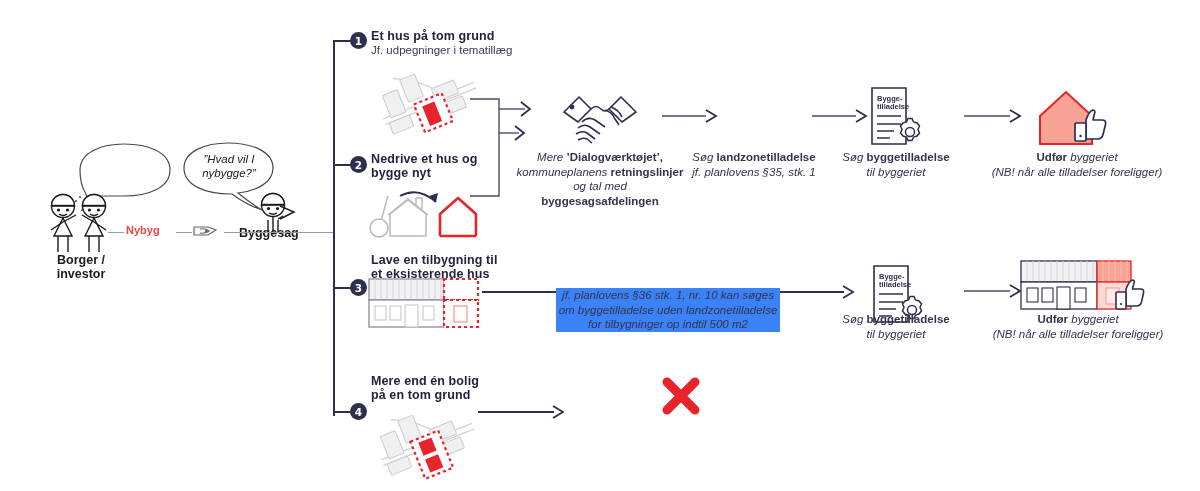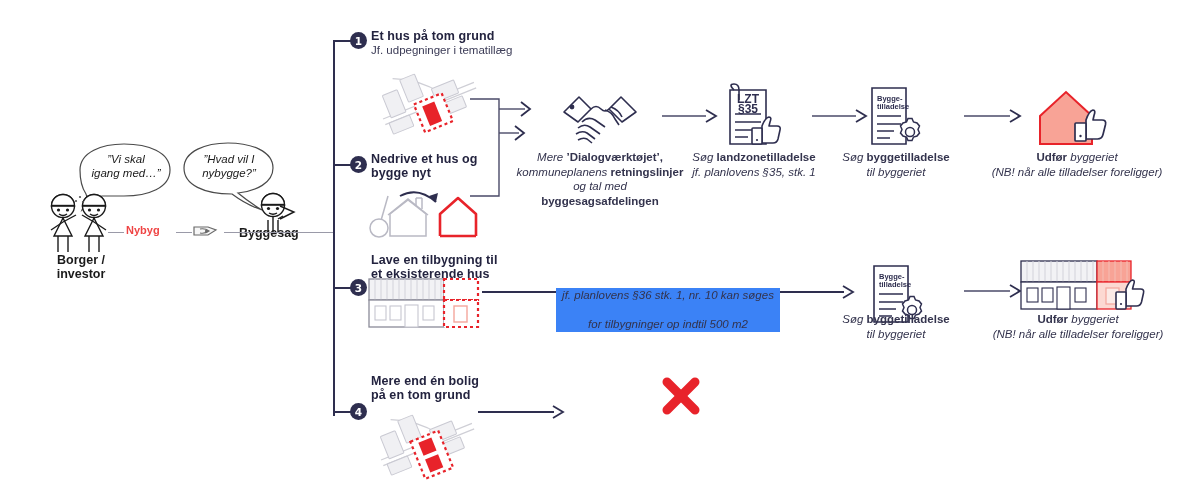--- a/index.html
+++ b/index.html
@@ -27,24 +27,20 @@
 </style>
 </head>
 <body>
 
 <div class="stage">
 
   <div class="abs" style="left:68px;top:140px;">
     <svg width="112" height="72" viewBox="0 0 112 72">
       <path d="M12 30 C12 12 34 4 56 4 C80 4 102 12 102 30 C102 48 80 56 56 56 L34 56 C30 56 24 62 14 70 C18 60 20 58 18 54 C14 48 12 40 12 30 Z" fill="#ffffff" stroke="#4a4a4a" stroke-width="1.2"></path>
     </svg>
-    <div class="abs bubble-txt" style="left:14px;top:12px;width:88px;">
-      <span>”Vi skal</span><br>
-      <span>igang med…”</span>
-    </div>
   </div>
 
   <div class="abs" style="left:178px;top:138px;">
     <svg width="108" height="74" viewBox="0 0 108 74">
       <path d="M6 30 C6 13 28 5 50 5 C73 5 95 13 95 30 C95 45 78 53 60 55 C66 60 74 66 84 72 C72 68 62 62 54 56 C26 56 6 47 6 30 Z" fill="#ffffff" stroke="#4a4a4a" stroke-width="1.2"></path>
     </svg>
     <div class="abs bubble-txt" style="left:8px;top:14px;width:86px;">
       <span>”Hvad vil I</span><br>
       <span>nybygge?”</span>
     </div>
@@ -222,39 +218,20 @@
     <span>og tal med </span><b>byggesagsafdelingen</b>
   </div>
 
   <div class="abs" style="left:662px;top:108px;">
     <svg width="58" height="16" viewBox="0 0 58 16">
         <line x1="0" y1="8" x2="44" y2="8" stroke="#4a4a68" stroke-width="1.4"></line>
         <path d="M44 2 L54 8 L44 14" fill="none" stroke="#2e2e4f" stroke-width="1.8"></path>
       </svg>
   </div>
 
-  <div class="abs" style="left:722px;top:82px;">
-    <svg width="62" height="72" viewBox="0 0 62 72">
-      <path d="M8 8 L44 8 L44 62 L8 62 Z" fill="#ffffff" stroke="#2e2e4f" stroke-width="1.6"></path>
-      <path d="M12 8 q-6 -6 0 -6 q5 0 5 6 l0 10" fill="none" stroke="#2e2e4f" stroke-width="1.6"></path>
-      <g fill="none" stroke="#2e2e4f" stroke-width="1.5">
-        <line x1="13" y1="32" x2="39" y2="32"></line>
-        <line x1="13" y1="40" x2="39" y2="40"></line>
-        <line x1="13" y1="48" x2="31" y2="48"></line>
-        <line x1="13" y1="55" x2="26" y2="55"></line>
-      </g>
-      <text x="26" y="21" text-anchor="middle" font-family="Liberation Sans, sans-serif" font-size="12" font-weight="bold" fill="#2e2e4f">LZT</text>
-      <text x="26" y="31" text-anchor="middle" font-family="Liberation Sans, sans-serif" font-size="12" font-weight="bold" fill="#2e2e4f">§35</text>
-      <g fill="#ffffff" stroke="#2e2e4f" stroke-width="1.6" stroke-linejoin="round">
-        <path d="M40 44 q3 -8 7 -9 q3 0 1 5 l-1 4 l8 0 q4 0 3 4 l-2 9 q-1 4 -5 4 l-11 0 Z"></path>
-        <rect x="30" y="46" width="10" height="16" rx="1"></rect>
-        <circle cx="35" cy="58" r="1.1" fill="#2e2e4f" stroke="none"></circle>
-      </g>
-    </svg>
-  </div>
 
   <div class="abs cap" style="left:684px;top:150px;width:140px;">
     <span>Søg </span><b>landzonetilladelse</b><br>
     <span>jf. planlovens §35, stk. 1</span>
   </div>
 
   <div class="abs" style="left:812px;top:108px;">
     <svg width="58" height="16" viewBox="0 0 58 16">
         <line x1="0" y1="8" x2="44" y2="8" stroke="#4a4a68" stroke-width="1.4"></line>
         <path d="M44 2 L54 8 L44 14" fill="none" stroke="#2e2e4f" stroke-width="1.8"></path>
@@ -346,21 +323,21 @@
 
   <div class="abs hline" style="left:482px;top:291px;width:362px;"></div>
   <div class="abs" style="left:840px;top:284px;">
     <svg width="18" height="16" viewBox="0 0 18 16">
         <path d="M3 2 L13 8 L3 14" fill="none" stroke="#2e2e4f" stroke-width="1.8"></path>
       </svg>
   </div>
 
   <div class="abs cap" style="left:556px;top:288px;width:224px;background:#3b82f6;">
     <span>jf. planlovens §36 stk. 1, nr. 10 kan søges</span><br>
-    <br>
+    <span>om byggetilladelse uden landzonetilladelse</span><br>
     <span>for tilbygninger op indtil 500 m2</span>
   </div>
 
   <div class="abs" style="left:868px;top:262px;">
     <svg width="58" height="70" viewBox="0 0 58 70">
       <path d="M6 4 L40 4 L40 60 L6 60 Z" fill="#ffffff" stroke="#2e2e4f" stroke-width="1.6"></path>
       <text x="11" y="17" font-family="Liberation Sans, sans-serif" font-size="7.5" font-weight="bold" fill="#2e2e4f">Bygge-</text>
       <text x="11" y="25" font-family="Liberation Sans, sans-serif" font-size="7.5" font-weight="bold" fill="#2e2e4f">tilladelse</text>
       <g fill="none" stroke="#2e2e4f" stroke-width="1.5">
         <line x1="11" y1="32" x2="35" y2="32"></line>

